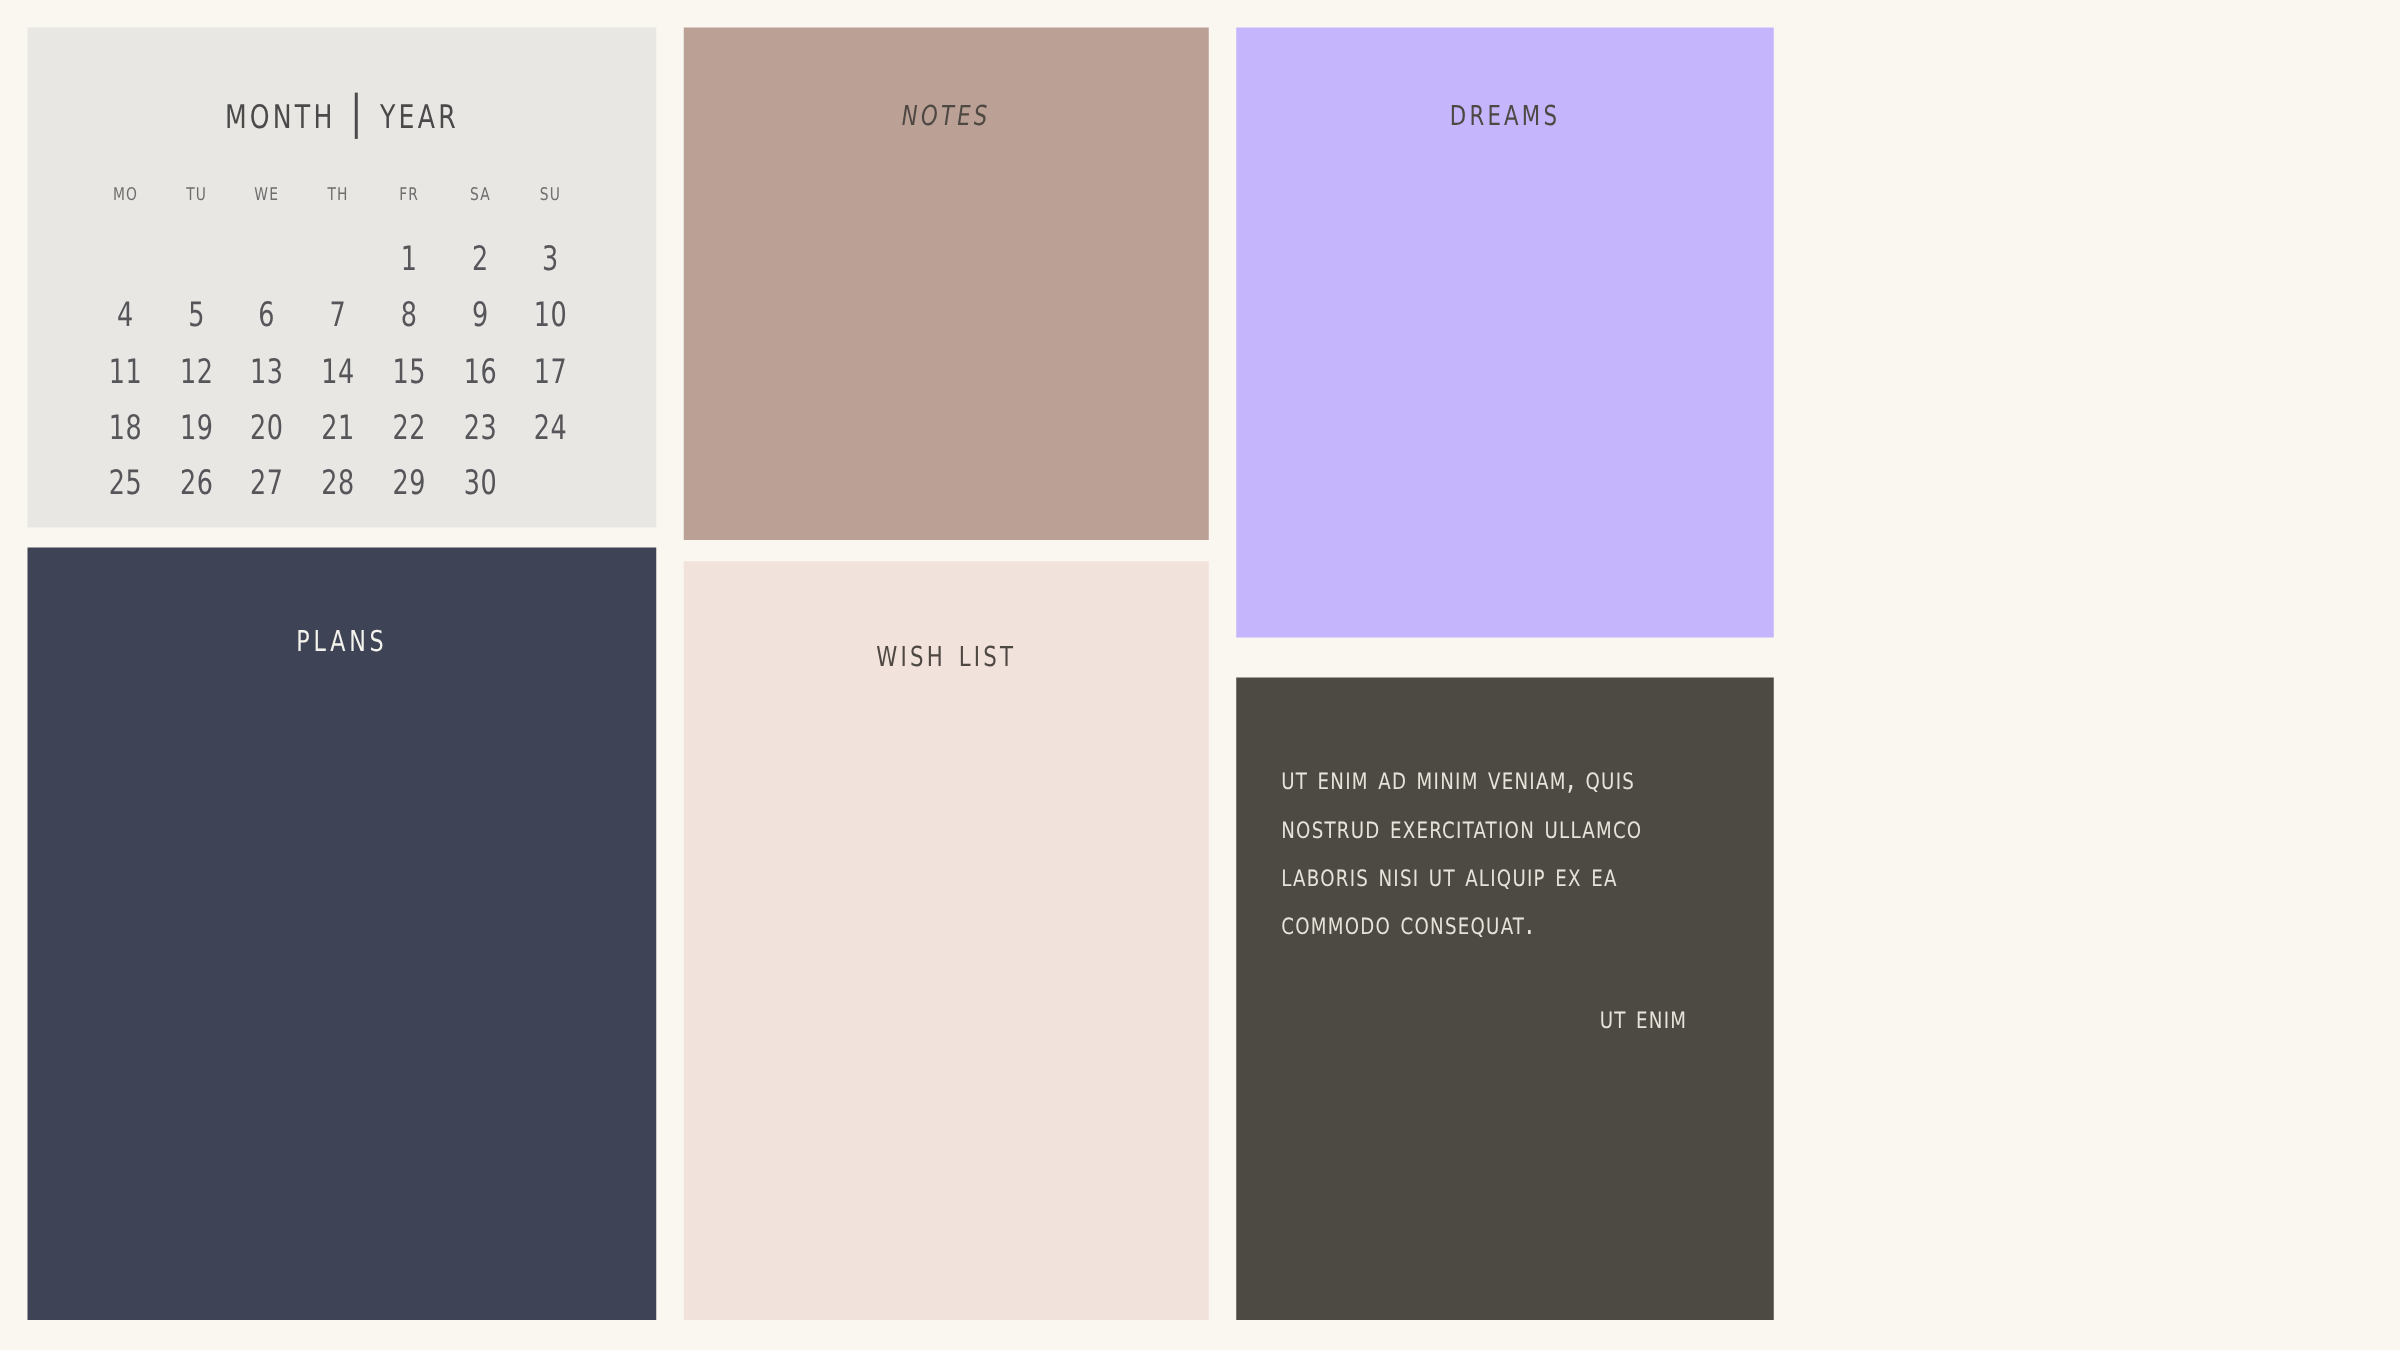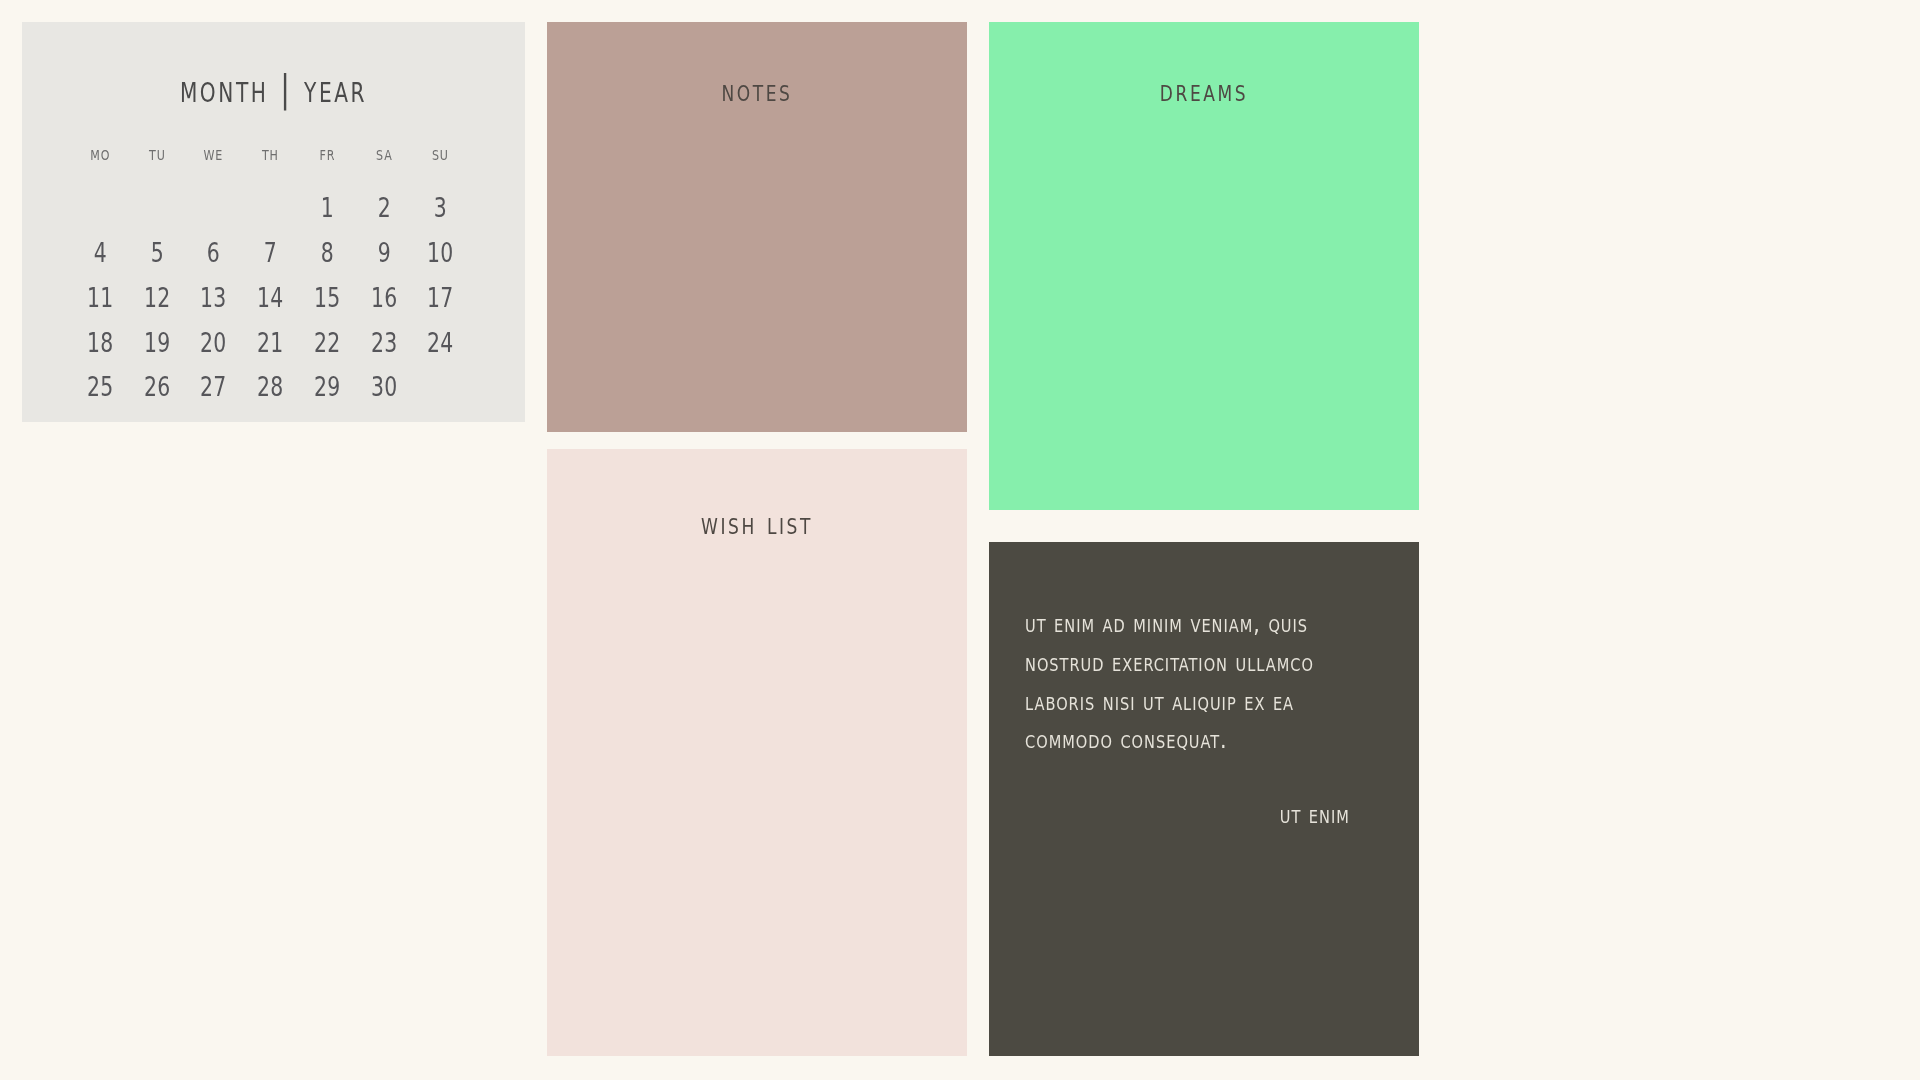--- a/index.html
+++ b/index.html
@@ -112,20 +112,21 @@
     font-size: 33px;
     color: #4C4742;
     letter-spacing: 3px;
   }
 
   
   .notes-card {
     background: #BBA096;
     flex: 0 0 410px;
     padding-top: 50px;
+    font-style: italic;
   }
   .notes-title {
     font-size: 31px;
     color: #4E4843;
     letter-spacing: 3px;
   }
 
   
   .wish-card {
     background: #F2E2DC;
@@ -134,21 +135,21 @@
     padding-top: 56px;
   }
   .wish-title {
     font-size: 31px;
     color: #4E4843;
     letter-spacing: 3px;
   }
 
   
   .dreams-card {
-    background: #86efac;
+    background: #c4b5fd;
     flex: 0 0 488px;
     padding-top: 50px;
   }
   .dreams-title {
     font-size: 31px;
     color: #4E4843;
     letter-spacing: 3px;
   }
 
   
@@ -235,20 +236,23 @@
         <div class="cal-day">25</div>
         <div class="cal-day">26</div>
         <div class="cal-day">27</div>
         <div class="cal-day">28</div>
         <div class="cal-day">29</div>
         <div class="cal-day">30</div>
         <div class="cal-day empty"></div>
       </div>
     </div>
 
+    <div class="card plans-card">
+      <div class="card-title plans-title">Plans</div>
+    </div>
 
   </div>
 
 
   <div class="col">
 
     <div class="card notes-card">
       <div class="card-title notes-title">Notes</div>
     </div>
 

